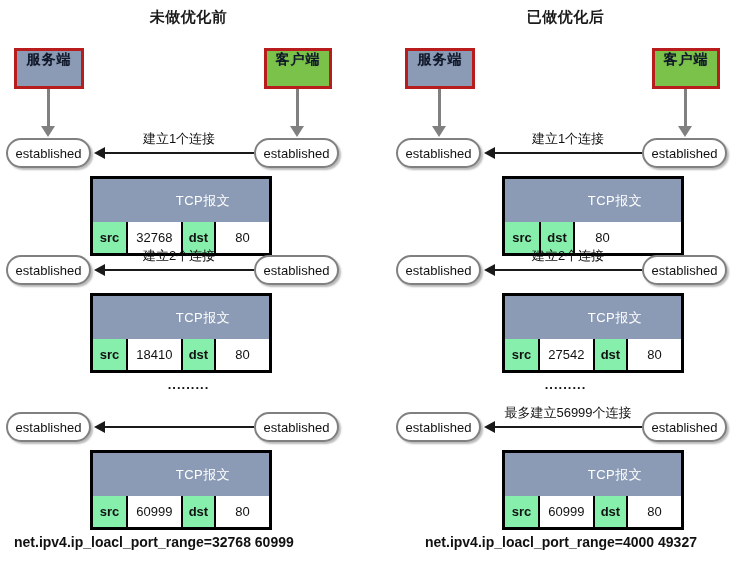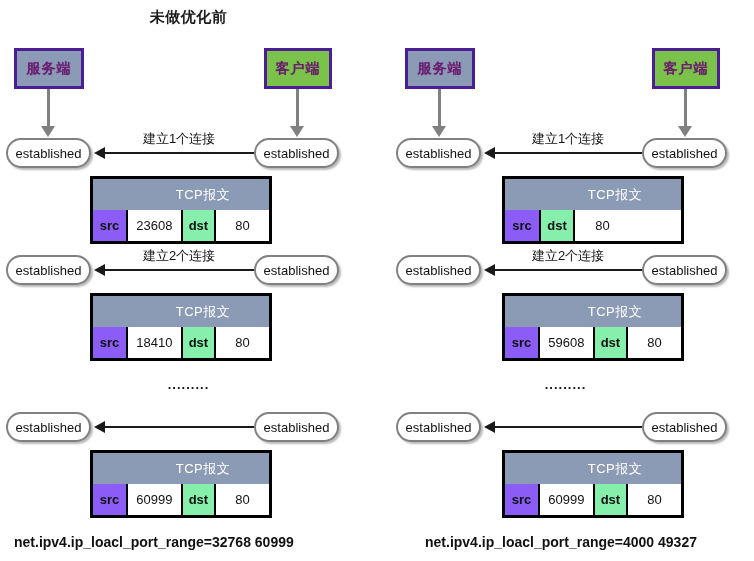--- a/index.html
+++ b/index.html
@@ -36,26 +36,25 @@
     font-weight: bold;
     letter-spacing: 0.5px;
     color: #1a1a1a;
     white-space: nowrap;
   }
 
   
   .endpoint {
     position: absolute;
     box-sizing: border-box;
-    border: 3px solid #4c1d95;
-    color: #701a75;
+    border: 3px solid #b91c1c;
+    color: #0f172a;
     font-size: 14px;
     font-weight: bold;
     display: flex;
-    align-items: center;
     justify-content: center;
     letter-spacing: 1px;
     text-shadow: 0 0 1px rgba(0,0,0,.25);
   }
   .endpoint.server { background: #8c9bb5; }
   .endpoint.client { background: #7bc24b; }
 
   
   .vline {
     position: absolute;
@@ -112,21 +111,21 @@
   }
 
   
   .tcp-table {
     position: absolute;
     box-sizing: border-box;
     border: 3px solid #000000;
     background: #ffffff;
   }
   .tcp-header {
-    height: 31px;
+    height: 43px;
     background: #8c9bb5;
     color: #ffffff;
     font-size: 13px;
     display: flex;
     align-items: center;
     justify-content: center;
     letter-spacing: .5px;
     box-sizing: border-box;
     padding-left: 44px;
   }
@@ -139,21 +138,21 @@
     box-sizing: border-box;
     display: flex;
     align-items: center;
     justify-content: center;
     font-size: 13px;
     color: #111111;
     border-left: 2px solid #000000;
     background: #ffffff;
   }
   .tcp-cell:first-child { border-left: none; }
-  .tcp-cell.key-src { background: #8b5cf6; font-weight: bold; }
+  .tcp-cell.key-src { background: #86efac; font-weight: bold; }
   .tcp-cell.key-dst { background: #86efac; font-weight: bold; }
   .tcp-cell.w-key  { width: 34px; }
   .tcp-cell.w-val  { width: 57px; }
 
   
   .ellipsis {
     position: absolute;
     font-size: 13px;
     font-weight: bold;
     letter-spacing: 1px;
@@ -196,21 +195,21 @@
     <span>established</span>
   </div>
   <div class="hline" style="left:104px; top:152px; width:150px;"></div>
   <div class="hhead" style="left:94px; top:147px;"></div>
   <div class="hlabel" style="left:104px; top:130px; width:150px;">建立1个连接</div>
 
   <div class="tcp-table" style="left:90px; top:176px; width:182px;">
     <div class="tcp-header">TCP报文</div>
     <div class="tcp-row">
       <div class="tcp-cell key-src w-key">src</div>
-      <div class="tcp-cell w-val">23608</div>
+      <div class="tcp-cell w-val">32768</div>
       <div class="tcp-cell key-dst w-key">dst</div>
       <div class="tcp-cell w-val">80</div>
     </div>
   </div>
 
   <div class="state-pill" style="left:6px; top:255px; width:85px;">
     <span>established</span>
   </div>
   <div class="state-pill" style="left:254px; top:255px; width:85px;">
     <span>established</span>
@@ -248,20 +247,21 @@
       <div class="tcp-cell key-dst w-key">dst</div>
       <div class="tcp-cell w-val">80</div>
     </div>
   </div>
 
   <div class="sysctl" style="left:14px; top:534px;text-align:right;">net.ipv4.ip_loacl_port_range=32768  60999</div>
 </div>
 
 <div class="panel panel-right">
 
+  <div class="panel-title">已做优化后</div>
 
   <div class="endpoint server" style="left:28px; top:48px; width:70px; height:41px;">
     <span>服务端</span>
   </div>
   <div class="vline" style="left:61px; top:89px; height:39px;"></div>
   <div class="vhead" style="left:55px; top:126px;"></div>
 
   <div class="endpoint client" style="left:275px; top:48px; width:68px; height:41px;">
     <span>客户端</span>
   </div>
@@ -294,36 +294,37 @@
     <span>established</span>
   </div>
   <div class="hline" style="left:117px; top:269px; width:148px;"></div>
   <div class="hhead" style="left:107px; top:264px;"></div>
   <div class="hlabel" style="left:116px; top:247px; width:150px;">建立2个连接</div>
 
   <div class="tcp-table" style="left:125px; top:293px; width:182px;">
     <div class="tcp-header">TCP报文</div>
     <div class="tcp-row">
       <div class="tcp-cell key-src w-key">src</div>
-      <div class="tcp-cell w-val">59608</div>
+      <div class="tcp-cell w-val">27542</div>
       <div class="tcp-cell key-dst w-key">dst</div>
       <div class="tcp-cell w-val">80</div>
     </div>
   </div>
 
   <div class="ellipsis" style="left:0px; top:377px; width:377px; text-align:center;">.........</div>
 
   <div class="state-pill" style="left:19px; top:412px; width:85px;">
     <span>established</span>
   </div>
   <div class="state-pill" style="left:265px; top:412px; width:85px;">
     <span>established</span>
   </div>
   <div class="hline" style="left:117px; top:426px; width:148px;"></div>
   <div class="hhead" style="left:107px; top:421px;"></div>
+  <div class="hlabel" style="left:101px; top:404px; width:180px;">最多建立56999个连接</div>
 
   <div class="tcp-table" style="left:125px; top:450px; width:182px;">
     <div class="tcp-header">TCP报文</div>
     <div class="tcp-row">
       <div class="tcp-cell key-src w-key">src</div>
       <div class="tcp-cell w-val">60999</div>
       <div class="tcp-cell key-dst w-key">dst</div>
       <div class="tcp-cell w-val">80</div>
     </div>
   </div>

